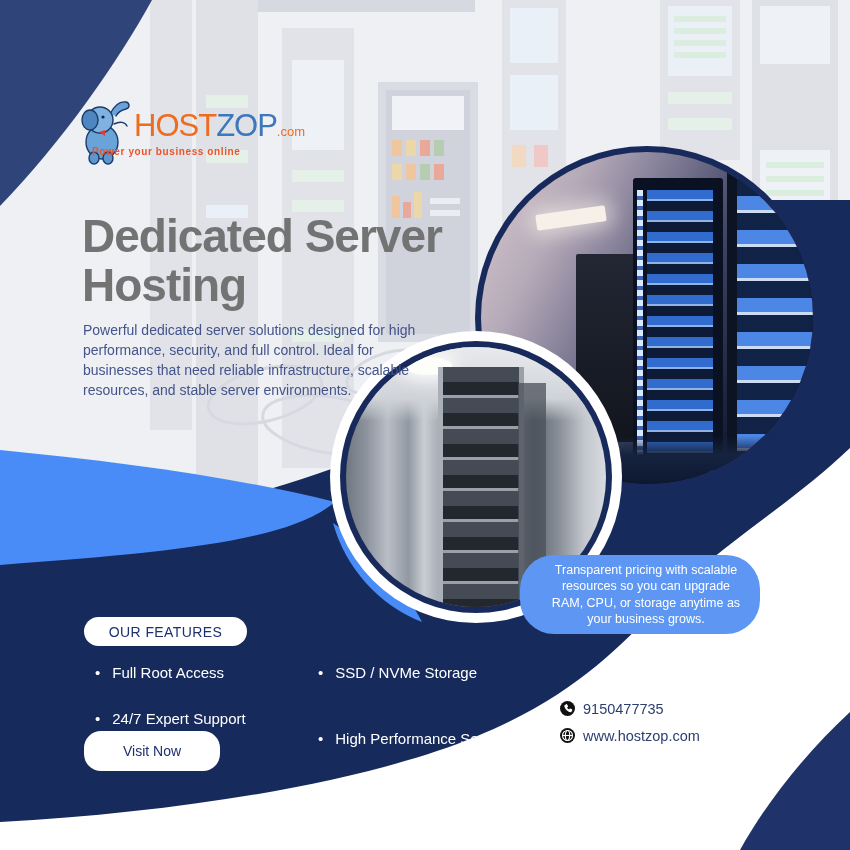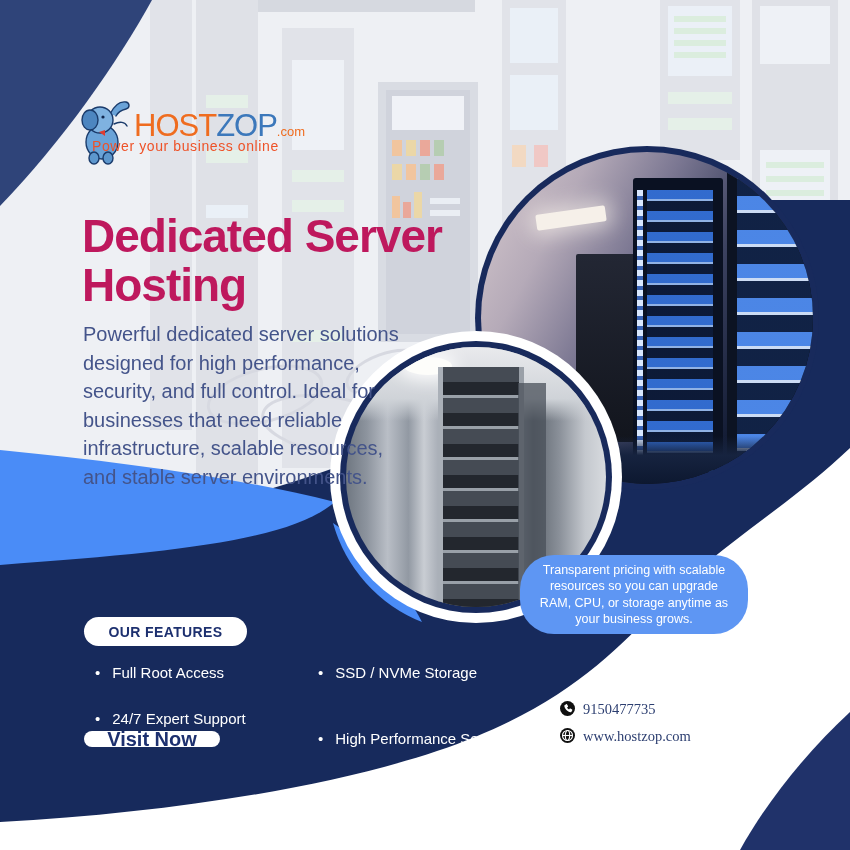--- a/index.html
+++ b/index.html
@@ -36,46 +36,46 @@
     border-left:5px solid #aab0b8;border-right:5px solid #9aa0a8;}
   .sp-rack .units{position:absolute;left:0;top:0;width:100%;height:100%;
     background:repeating-linear-gradient(180deg,#454b54 0 15px,#23272e 15px 28px,#99a0a8 28px 31px);}
   .sp-shadow{position:absolute;left:172px;top:36px;width:28px;height:224px;background:#4a5059;opacity:.75;}
 
   
   .logo{left:72px;top:94px;width:260px;height:76px;}
   .brand{position:absolute;left:62px;top:14px;font-weight:normal;font-size:31px;letter-spacing:-1px;white-space:nowrap;}
   .brand .host{color:#ef6c1f;} .brand .zop{color:#3c78bb;}
   .brand .tld{font-size:13px;color:#ef6c1f;letter-spacing:0;}
-  .tagline{position:absolute;left:20px;top:44px;font-size:14px;font-weight:normal;color:#ee5228;letter-spacing:.6px;white-space:nowrap;}
-
-  
-  .h1{left:82px;top:212px;width:440px;font-size:46px;line-height:49px;font-weight:bold;letter-spacing:-1px;color:#be185d;}
-  .desc{left:83px;top:320px;width:336px;font-size:20px;line-height:1.43;color:#44548a;}
-
-  
-  .pill{background:#ffffff;border-radius:16px;color:#1d306f;font-weight:bold;display:flex;align-items:center;justify-content:center;}
+  .tagline{position:absolute;left:20px;top:52px;font-size:10px;font-weight:bold;color:#ee5228;letter-spacing:.6px;white-space:nowrap;}
+
+  
+  .h1{left:82px;top:212px;width:440px;font-size:46px;line-height:49px;font-weight:bold;letter-spacing:-1px;color:#737373;}
+  .desc{left:83px;top:320px;width:336px;font-size:14px;line-height:1.43;color:#44548a;}
+
+  
+  .pill{background:#ffffff;border-radius:16px;color:#1d306f;font-weight:normal;display:flex;align-items:center;justify-content:center;}
   .pill-features{left:84px;top:617px;width:163px;height:29px;font-size:14px;letter-spacing:.4px;}
-  .pill-visit{left:84px;top:731px;width:136px;height:16px;font-size:20px;border-radius:17px;cursor:pointer;}
+  .pill-visit{left:84px;top:731px;width:136px;height:40px;font-size:14px;border-radius:17px;cursor:pointer;}
 
   
   .feat{color:#ffffff;font-weight:normal;font-size:15px;white-space:nowrap;}
   .feat::before{content:"•";margin-right:12px;font-size:15px;}
   .f1{left:95px;top:664px;} .f2{left:95px;top:710px;} .f3{left:318px;top:664px;} .f4{left:318px;top:730px;}
 
   
   .bubble{left:520px;top:555px;width:228px;height:79px;border-radius:34px;background:#5e96f3;
-    display:flex;align-items:center;justify-content:center;}
+    display:flex;align-items:center;justify-content:center;padding-left:12px;}
   .bubble-text{width:198px;text-align:center;color:#ffffff;font-size:12.5px;line-height:1.32;}
 
   
   .contact{left:560px;top:700px;width:278px;}
   .crow{display:flex;align-items:flex-start;margin-bottom:8px;}
   .cicon{width:15px;height:15px;margin-right:8px;flex:0 0 15px;margin-top:1px;}
-  .ctext{font-size:14.5px;color:#2c3e70;line-height:1.3;font-family:Liberation Serif, serif;}
+  .ctext{font-size:14.5px;color:#2c3e70;line-height:1.3;}
 </style>
 </head>
 <body>
 
 <div class="canvas">
 
   <svg class="abs" width="850" height="850" viewBox="0 0 850 850" style="left:0;top:0">
     <g opacity="0.55">
       <rect x="255" y="0" width="220" height="12" fill="#c4c7d0"></rect>
       <rect x="150" y="0" width="42" height="430" fill="#d7d9e1"></rect>

